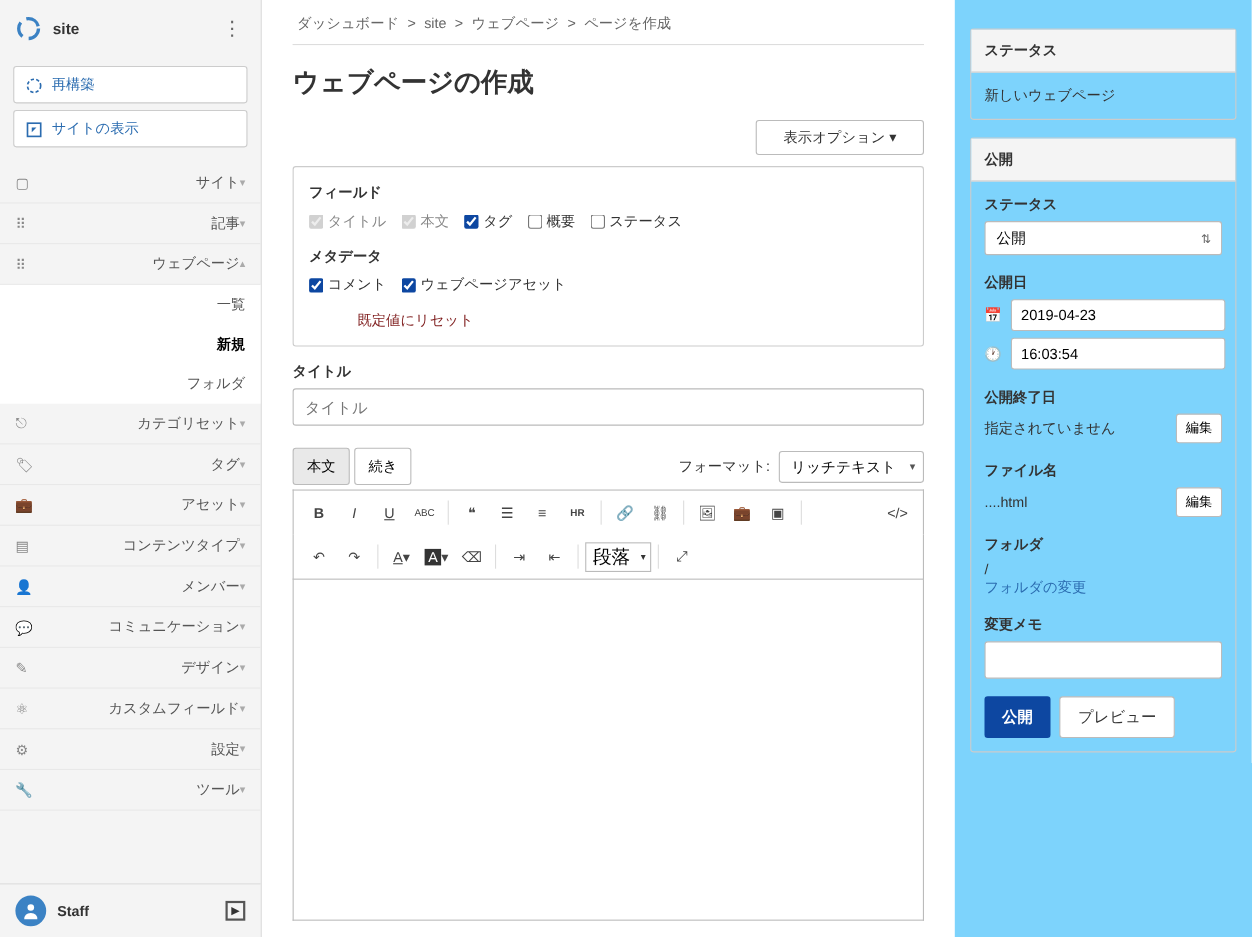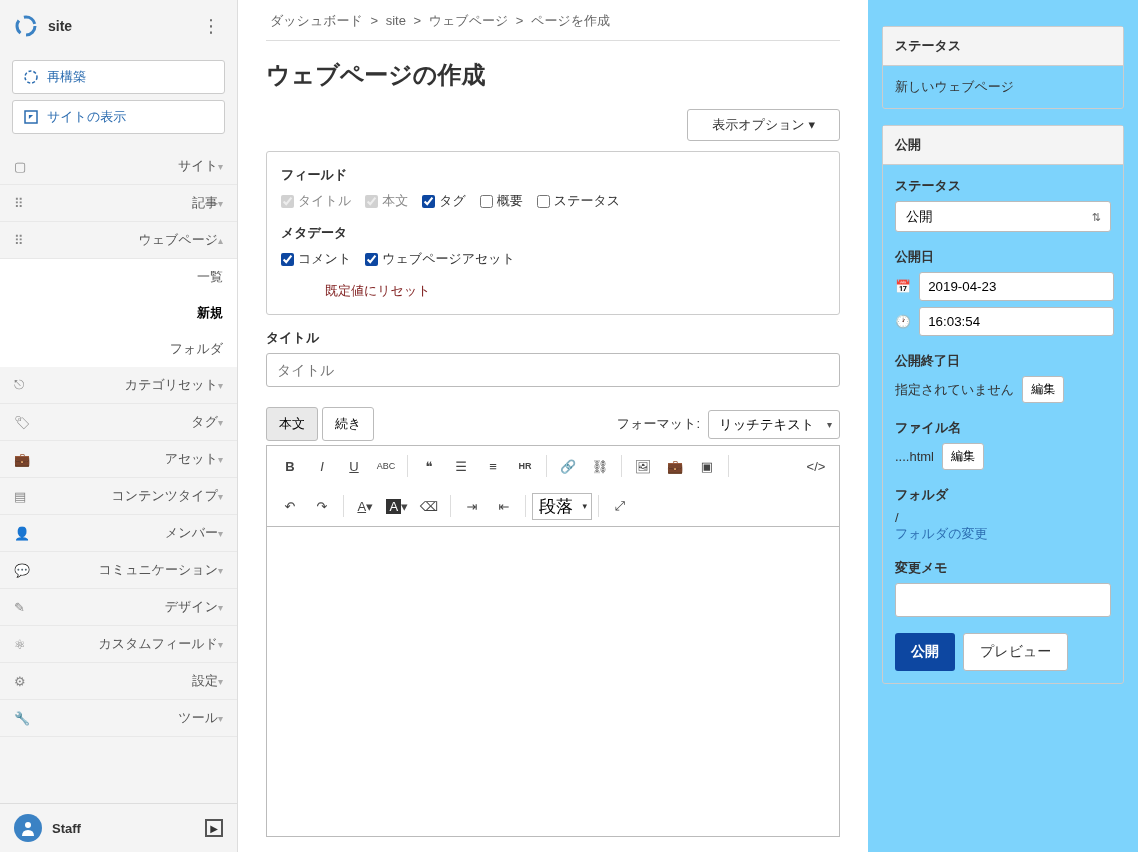--- a/index.html
+++ b/index.html
@@ -3,21 +3,21 @@
 <meta charset="utf-8">
 <style>
 * { box-sizing: border-box; margin: 0; padding: 0; }
 body { font-family: -apple-system, "Hiragino Sans", "Meiryo", sans-serif; font-size: 13px; color: #333; background: #fff; display: flex; width: 1138px; height: 852px; overflow: hidden; }
 .sidebar { width: 238px; background: #f4f4f4; border-right: 1px solid #ddd; display: flex; flex-direction: column; }
 .sidebar-header { display: flex; align-items: center; padding: 10px 14px; height: 52px; }
 .logo-icon { width: 24px; height: 24px; margin-right: 10px; }
 .site-name { font-weight: bold; font-size: 14px; flex: 1; }
 .more-btn { width: 24px; text-align: center; font-size: 18px; color: #666; cursor: pointer; }
 .sidebar-actions { padding: 8px 12px; }
-.action-btn { display: flex; align-items: center; width: 100%; border: 1px solid #ccc; background: #fff; padding: 7px 10px; border-radius: 3px; margin-bottom: 6px; color: #2b6cb0; font-size: 13px; cursor: pointer; }
+.action-btn { display: flex; align-items: flex-end; width: 100%; border: 1px solid #ccc; background: #fff; padding: 7px 10px; border-radius: 3px; margin-bottom: 6px; color: #2b6cb0; font-size: 13px; cursor: pointer; }
 .action-btn svg { margin-right: 8px; }
 .nav { flex: 1; overflow-y: auto; }
 .nav-item { display: flex; align-items: center; padding: 9px 14px; color: #555; cursor: pointer; border-bottom: 1px solid #e8e8e8; }
 .nav-icon { width: 16px; margin-right: 10px; color: #888; }
 .nav-label { flex: 1; text-align: right; }
 .nav-chev { color: #aaa; font-size: 10px; }
 .subnav { background: #fff; }
 .subnav .nav-item { padding-left: 40px; border-bottom: none; }
 .subnav .nav-item.active { font-weight: bold; color: #000; }
 .sidebar-footer { border-top: 1px solid #ddd; padding: 10px 14px; display: flex; align-items: center; }
@@ -59,21 +59,21 @@
 .panel-body { padding: 12px; }
 .panel-row { margin-bottom: 16px; }
 .panel-row-label { font-weight: bold; margin-bottom: 6px; }
 .select-wrap { position: relative; }
 .select-wrap::after { content: "⇅"; position: absolute; right: 10px; top: 50%; transform: translateY(-50%); pointer-events: none; font-size: 11px; color: #666; }
 .panel-select { width: 100%; border: 1px solid #bbb; border-radius: 3px; padding: 7px 10px; appearance: none; background: #fff; }
 .date-row { display: flex; align-items: center; gap: 8px; margin-bottom: 6px; }
 .date-icon { width: 20px; color: #666; }
 .date-input { flex: 1; border: 1px solid #bbb; border-radius: 3px; padding: 6px 8px; }
 .mini-btn { border: 1px solid #bbb; background: #fff; padding: 4px 8px; border-radius: 3px; cursor: pointer; font-size: 12px; }
-.inline-text { display: flex; align-items: center; gap: 8px; }
+.inline-text { display: flex; align-items: center; gap: 8px; justify-content: space-between; }
 .link-text { color: #2b6cb0; cursor: pointer; }
 .btn-primary { background: #0d47a1; color: #fff; border: none; padding: 9px 16px; border-radius: 3px; font-weight: bold; cursor: pointer; font-size: 14px; }
 .btn-secondary { background: #fff; color: #333; border: 1px solid #bbb; padding: 9px 16px; border-radius: 3px; cursor: pointer; font-size: 14px; }
 .btn-row { display: flex; gap: 8px; }
 svg { display: block; }
 </style>
 </head>
 <body>
 
 <div class="sidebar">

